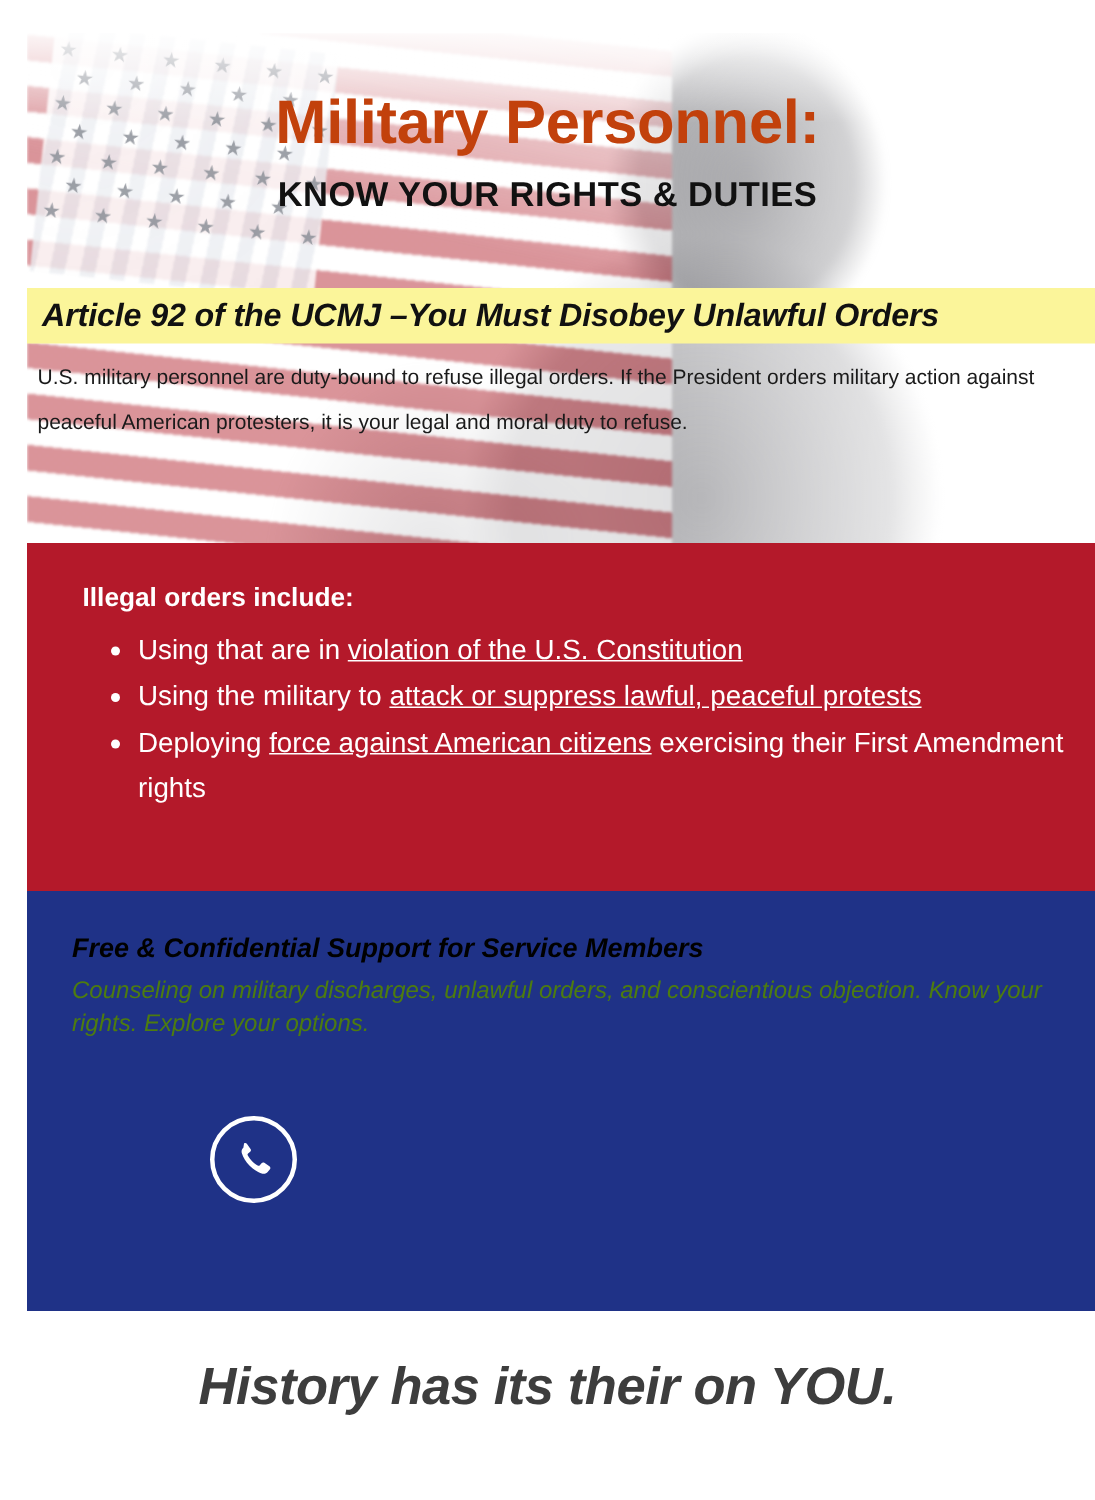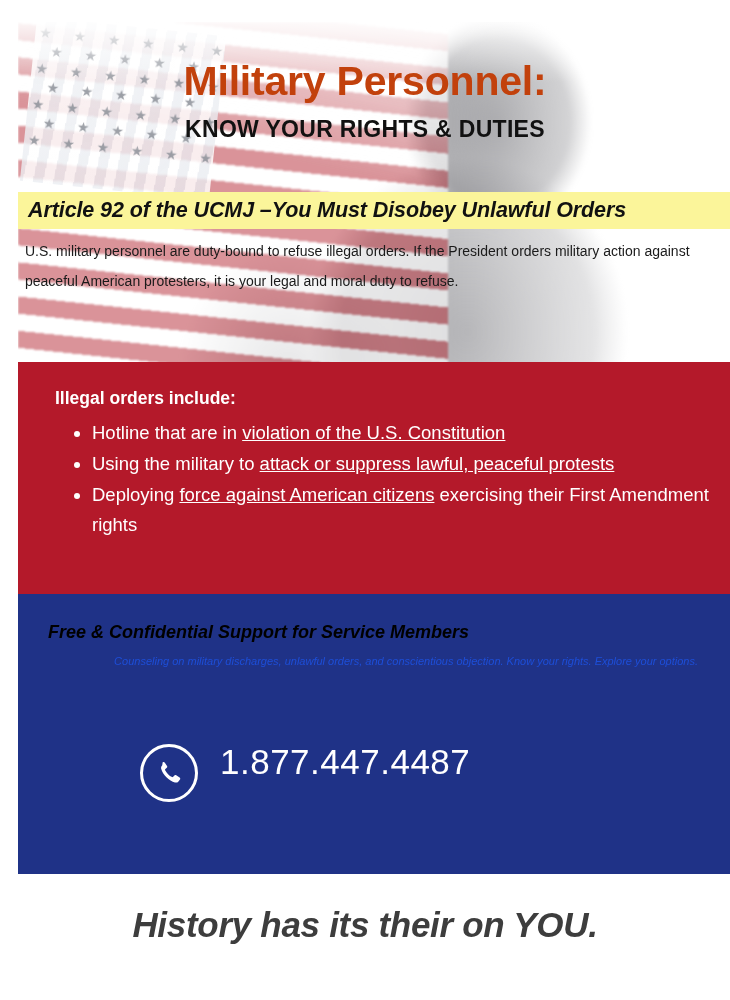--- a/index.html
+++ b/index.html
@@ -223,25 +223,24 @@
     font-size: 18px;
     font-weight: bold;
     font-style: italic;
     color: #000000;
   }
   .blue-sub {
     position: absolute;
     left: 48px;
     top: 650px;
     width: 650px;
-    font-size: 11px;
+    font-size: 16px;
     line-height: 22px;
     font-style: italic;
-    color: #1d4ed8;
-    text-align: right;
+    color: #4d7c0f;
   }
 
   .hotline-row {
     position: absolute;
     left: 140px;
     top: 740px;
     width: 520px;
     display: flex;
     align-items: flex-start;
   }
@@ -314,40 +313,39 @@
 
     <div class="highlight-band"></div>
     <div class="highlight-text">Article 92 of the UCMJ –You Must Disobey Unlawful Orders</div>
 
     <div class="intro">U.S. military personnel are duty-bound to refuse illegal orders. If the President orders military action against peaceful American protesters, it is your legal and moral duty to refuse.</div>
 
     <div class="red-block"></div>
     <div class="red-heading">Illegal orders include:</div>
     <ul class="red-list">
       <li>
-        <span>Hotline that are in </span><span class="u">violation of the U.S. Constitution</span><span></span>
+        <span>Using that are in </span><span class="u">violation of the U.S. Constitution</span><span></span>
       </li>
       <li>
         <span>Using the military to </span><span class="u">attack or suppress lawful, peaceful protests</span><span></span>
       </li>
       <li>
         <span>Deploying </span><span class="u">force against American citizens</span><span> exercising their First Amendment rights</span>
       </li>
     </ul>
 
     <div class="blue-block"></div>
     <div class="blue-heading">Free &amp; Confidential Support for Service Members</div>
     <div class="blue-sub">Counseling on military discharges, unlawful orders, and conscientious objection. Know your rights. Explore your options.</div>
 
     <div class="hotline-row">
       <div class="phone-icon">
         <svg width="28" height="28" viewBox="0 0 24 24" aria-hidden="true">
           <path d="M6.6 2.8c.5-.4 1.3-.3 1.7.3l2 2.9c.4.5.3 1.2-.2 1.6l-1.2 1c-.3.2-.4.6-.2 1 .6 1.2 1.5 2.4 2.5 3.4 1 1 2.2 1.9 3.4 2.5.4.2.8.1 1-.2l1-1.2c.4-.5 1.1-.6 1.6-.2l2.9 2c.6.4.7 1.2.3 1.7l-1.3 1.6c-.7.9-1.9 1.2-3 .9-2.5-.7-5.1-2.3-7.3-4.5C7.6 13.4 6 10.8 5.3 8.3c-.3-1.1 0-2.3.9-3L6.6 2.8z" fill="#ffffff"></path>
         </svg>
       </div>
       <div class="hotline-text">
-        <div class="hotline-number">1.877.447.4487</div>
       </div>
     </div>
 
     <div class="footer">History has its their on YOU.</div>
   </div>
 </div>
 
 </body></html>

